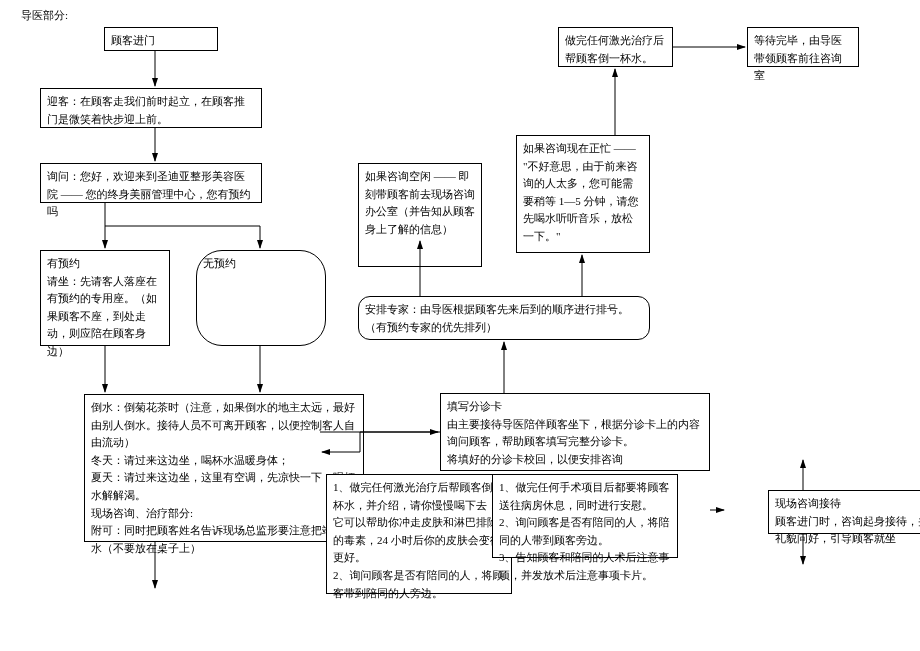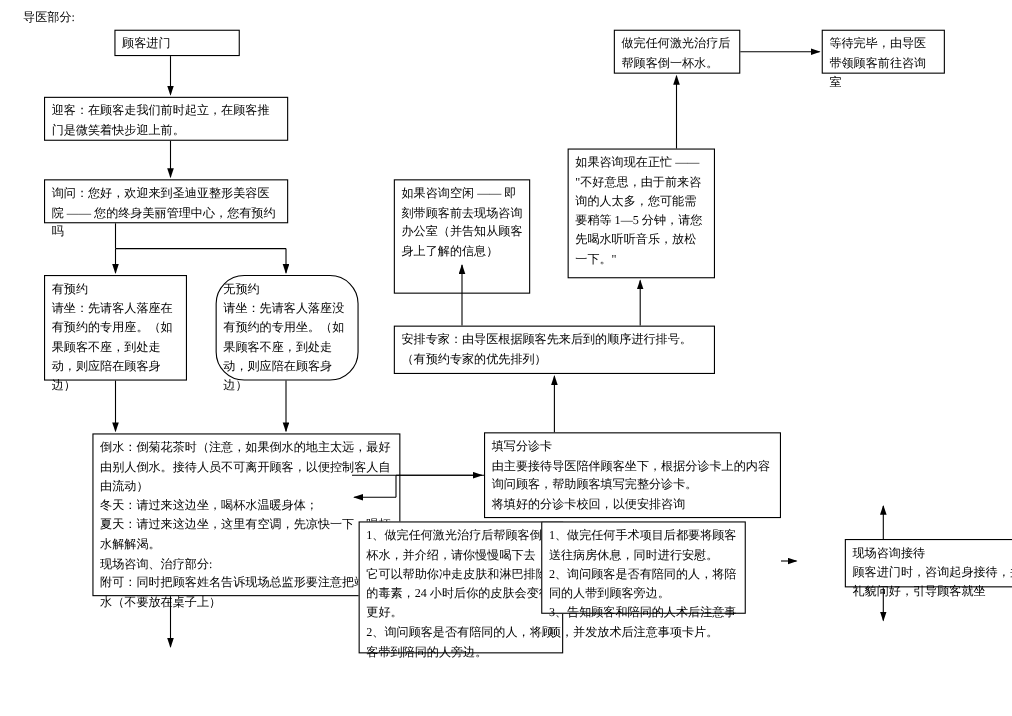--- a/index.html
+++ b/index.html
@@ -22,38 +22,37 @@
 
 <div class="box" style="left:40px; top:163px; width:222px; height:40px;"><span>询问：您好，欢迎来到圣迪亚整形美容医院 —— 您的终身美丽管理中心，您有预约吗</span></div>
 
 <div class="box" style="left:40px; top:250px; width:130px; height:96px;">
   <div class="center">有预约</div>
   <div>请坐：先请客人落座在有预约的专用座。（如果顾客不座，到处走动，则应陪在顾客身边）</div>
 </div>
 
 <div class="box" style="left:196px; top:250px; width:130px; height:96px;border-radius:26px;">
   <div class="center">无预约</div>
-  <div>请坐：先请客人落座没有预约的专用坐。（如果顾客不座，到处走动，则应陪在顾客身边）</div>
 </div>
 
 <div class="box" style="left:40px; top:394px; width:280px; height:148px; white-space:pre-line;margin-left:44px;"><span>倒水：倒菊花茶时（注意，如果倒水的地主太远，最好由别人倒水。接待人员不可离开顾客，以便控制客人自由流动）
 冬天：请过来这边坐，喝杯水温暖身体；
 夏天：请过来这边坐，这里有空调，先凉快一下，喝杯水解解渴。
 现场咨询、治疗部分:
 附可：同时把顾客姓名告诉现场总监形要注意把端茶倒水（不要放在桌子上）</span></div>
 
 <div class="box" style="left:358px; top:135px; width:124px; height:104px;margin-top:28px;"><span>如果咨询空闲 —— 即刻带顾客前去现场咨询办公室（并告知从顾客身上了解的信息）</span></div>
 
 <div class="box" style="left:516px; top:135px; width:134px; height:118px;"><span>如果咨询现在正忙 —— "不好意思，由于前来咨询的人太多，您可能需要稍等 1—5 分钟，请您先喝水听听音乐，放松一下。"</span></div>
 
 <div class="box" style="left:558px; top:27px; width:115px; height:40px;"><span>做完任何激光治疗后帮顾客倒一杯水。</span></div>
 
 <div class="box" style="left:747px; top:27px; width:112px; height:40px;"><span>等待完毕，由导医带领顾客前往咨询室</span></div>
 
-<div class="box" style="left:358px; top:296px; width:292px; height:44px;"><span>安排专家：由导医根据顾客先来后到的顺序进行排号。（有预约专家的优先排列）</span></div>
+<div class="box" style="left:358px; top:296px; width:292px; height:44px;border-radius:12px;"><span>安排专家：由导医根据顾客先来后到的顺序进行排号。（有预约专家的优先排列）</span></div>
 
 <div class="box" style="left:440px; top:393px; width:270px; height:78px; white-space:pre-line;"><span>填写分诊卡
 由主要接待导医陪伴顾客坐下，根据分诊卡上的内容询问顾客，帮助顾客填写完整分诊卡。
 将填好的分诊卡校回，以便安排咨询</span></div>
 
 <div class="box" style="left:326px; top:474px; width:186px; height:120px; white-space:pre-line;"><span>1、做完任何激光治疗后帮顾客倒一杯水，并介绍，请你慢慢喝下去，它可以帮助你冲走皮肤和淋巴排除的毒素，24 小时后你的皮肤会变得更好。
 2、询问顾客是否有陪同的人，将顾客带到陪同的人旁边。</span></div>
 
 <div class="box" style="left:492px; top:474px; width:186px; height:84px; white-space:pre-line;"><span>1、做完任何手术项目后都要将顾客送往病房休息，同时进行安慰。
 2、询问顾客是否有陪同的人，将陪同的人带到顾客旁边。

